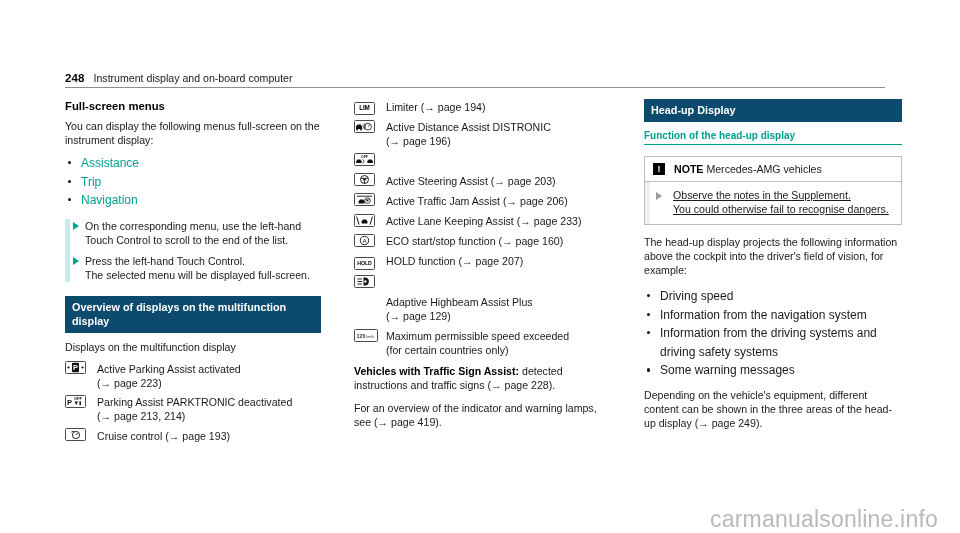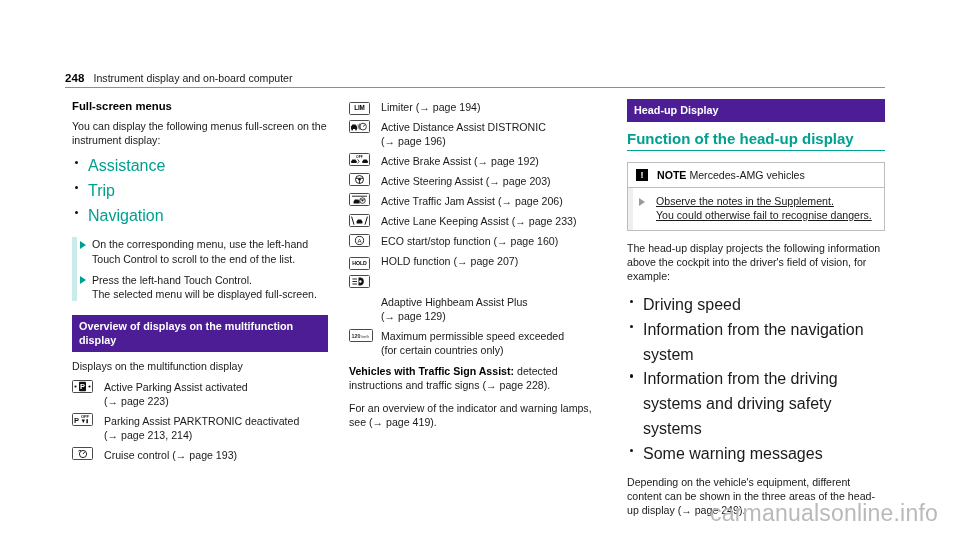--- a/index.html
+++ b/index.html
@@ -40,22 +40,21 @@
   }
 
   
   .columns {
     position: absolute;
     left: 65px;
     top: 99px;
     width: 820px;
     height: 380px;
     display: flex;
-    gap: 4px;
-    justify-content: flex-end;
+    gap: 16px;
   }
   .col { width: 256px; flex: none; }
   .col-mid { margin-left: 17px; }
   .col-right { margin-left: 18px; width: 258px; }
 
   
   .h-bold {
     font-size: 11.3px;
     font-weight: bold;
     color: #000;
@@ -72,21 +71,21 @@
 
   
   ul.bullets {
     list-style: none;
     margin: 0 0 9px 0;
     padding: 0;
   }
   ul.bullets li {
     position: relative;
     padding-left: 16px;
-    font-size: 16px;
+    font-size: 12px;
     line-height: 1.55;
     color: #00a091;
   }
   ul.bullets li::before {
     content: "";
     position: absolute;
     left: 3px;
     top: 7px;
     width: 3.2px;
     height: 3.2px;
@@ -123,31 +122,31 @@
     left: 8px;
     top: 3.5px;
     width: 0; height: 0;
     border-left: 6px solid #00a091;
     border-top: 4.2px solid transparent;
     border-bottom: 4.2px solid transparent;
   }
 
   
   .banner {
-    background: #4c1d95;
+    background: #0c4a6e;
     color: #ffffff;
     font-size: 10.8px;
     font-weight: bold;
     line-height: 1.3;
     padding: 4px 7px 5px 7px;
     margin: 4px 0 8px 0;
   }
   .banner-sub {
     color: #00a091;
-    font-size: 15px;
+    font-size: 10px;
     font-weight: bold;
     padding: 0 0 3px 0;
     border-bottom: 1.6px solid #00a091;
     margin: 0 0 11px 0;
   }
 
   
   .icon-row {
     display: flex;
     align-items: flex-start;
@@ -235,21 +234,21 @@
     border-top: 4.2px solid transparent;
     border-bottom: 4.2px solid transparent;
   }
 
   .bold-lead { font-weight: bold; color:#000; }
 
   
   .watermark {
     position: absolute;
     right: 22px;
-    bottom: 6px;
+    bottom: 0;
     font-size: 23px;
     color: #b9b9b9;
     letter-spacing: 0.2px;
     font-family: "Liberation Sans", sans-serif;
   }
 </style>
 </head>
 <body>
 
 <div class="page-header">
@@ -361,21 +360,20 @@
       <span class="icon-cell">
         <span class="icon-box">
           <svg width="19" height="11" viewBox="0 0 19 11">
             <text x="9.5" y="3.6" font-size="3.4" font-family="Liberation Sans, sans-serif" font-weight="bold" fill="#111" text-anchor="middle">OFF</text>
             <path d="M1.2 9 h5.4 v-1.8 l-1.2 -1.6 h-3 l-1.2 1.6 z" fill="#111"></path>
             <path d="M7.6 5.4 l1.6 2 l-1.6 2" stroke="#111" stroke-width="0.8" fill="none"></path>
             <path d="M12.4 9 h5.4 v-1.8 l-1.2 -1.6 h-3 l-1.2 1.6 z" fill="#111"></path>
           </svg>
         </span>
       </span>
-      <span class="icon-text">Active Brake Assist (→ page 192)</span>
     </div>
 
     <div class="icon-row">
       <span class="icon-cell">
         <span class="icon-box">
           <svg width="19" height="11" viewBox="0 0 19 11">
             <circle cx="9.5" cy="5.5" r="4" fill="none" stroke="#111" stroke-width="0.9"></circle>
             <circle cx="9.5" cy="5.5" r="1.3" fill="#111"></circle>
             <path d="M5.8 4.3 h7.4" stroke="#111" stroke-width="0.9"></path>
             <path d="M9.5 6.8 v2.6" stroke="#111" stroke-width="0.9"></path>

